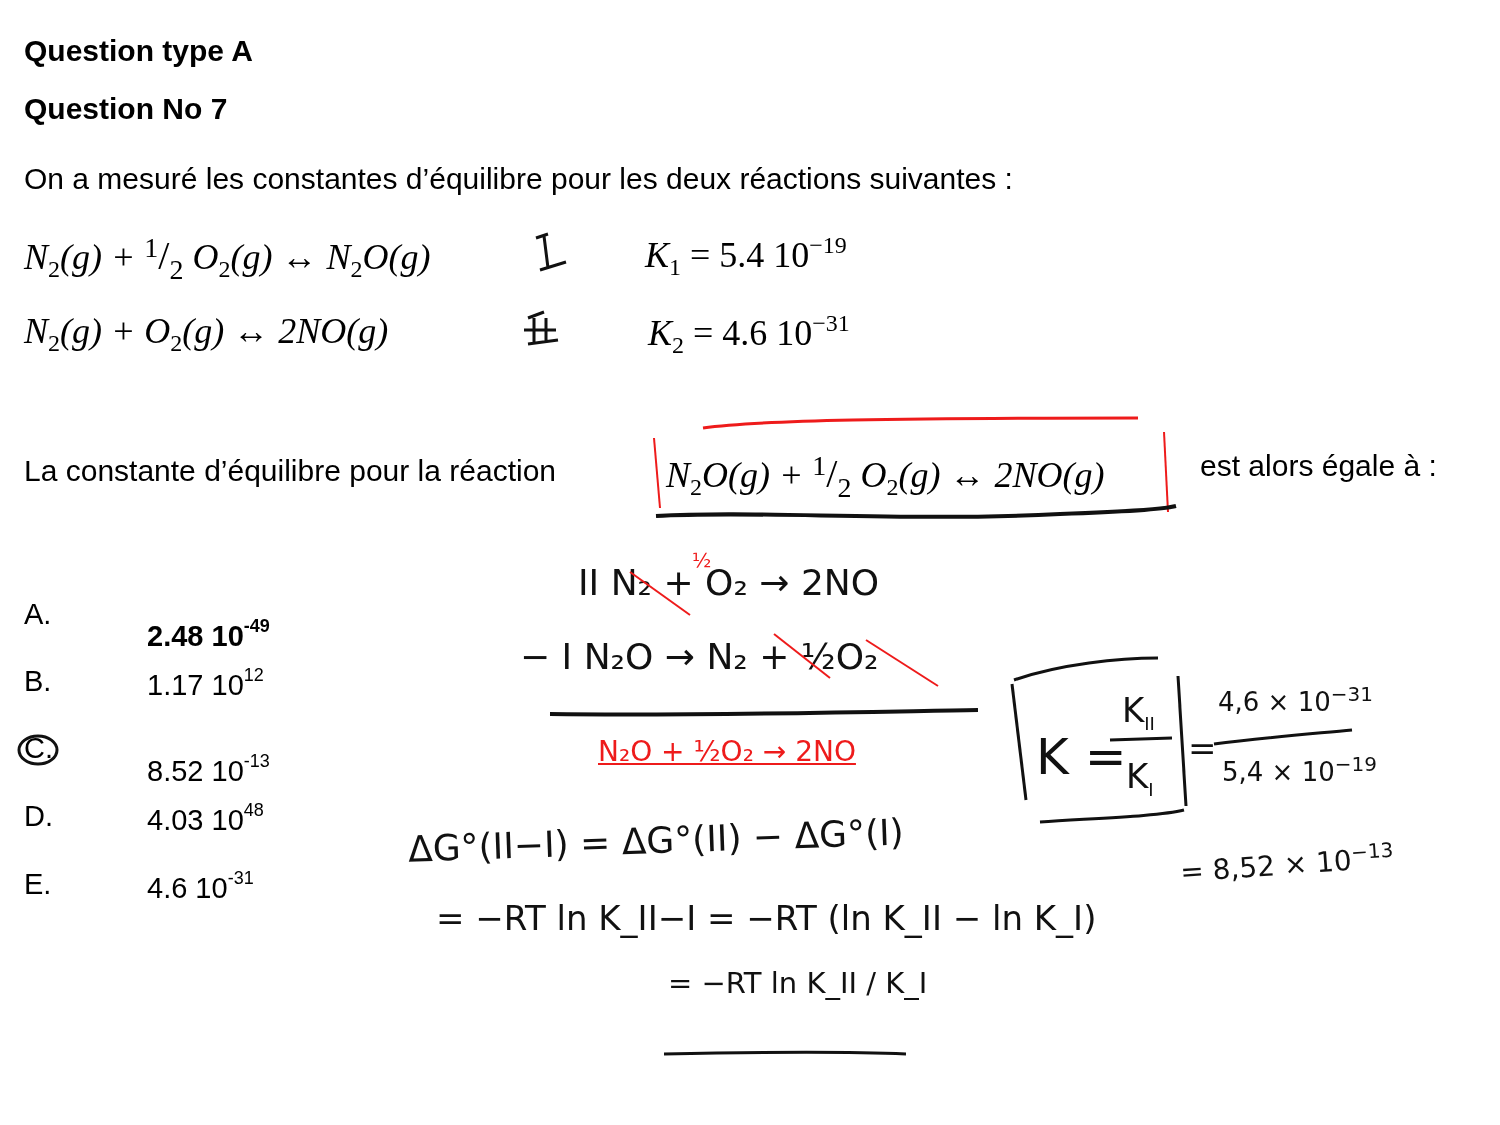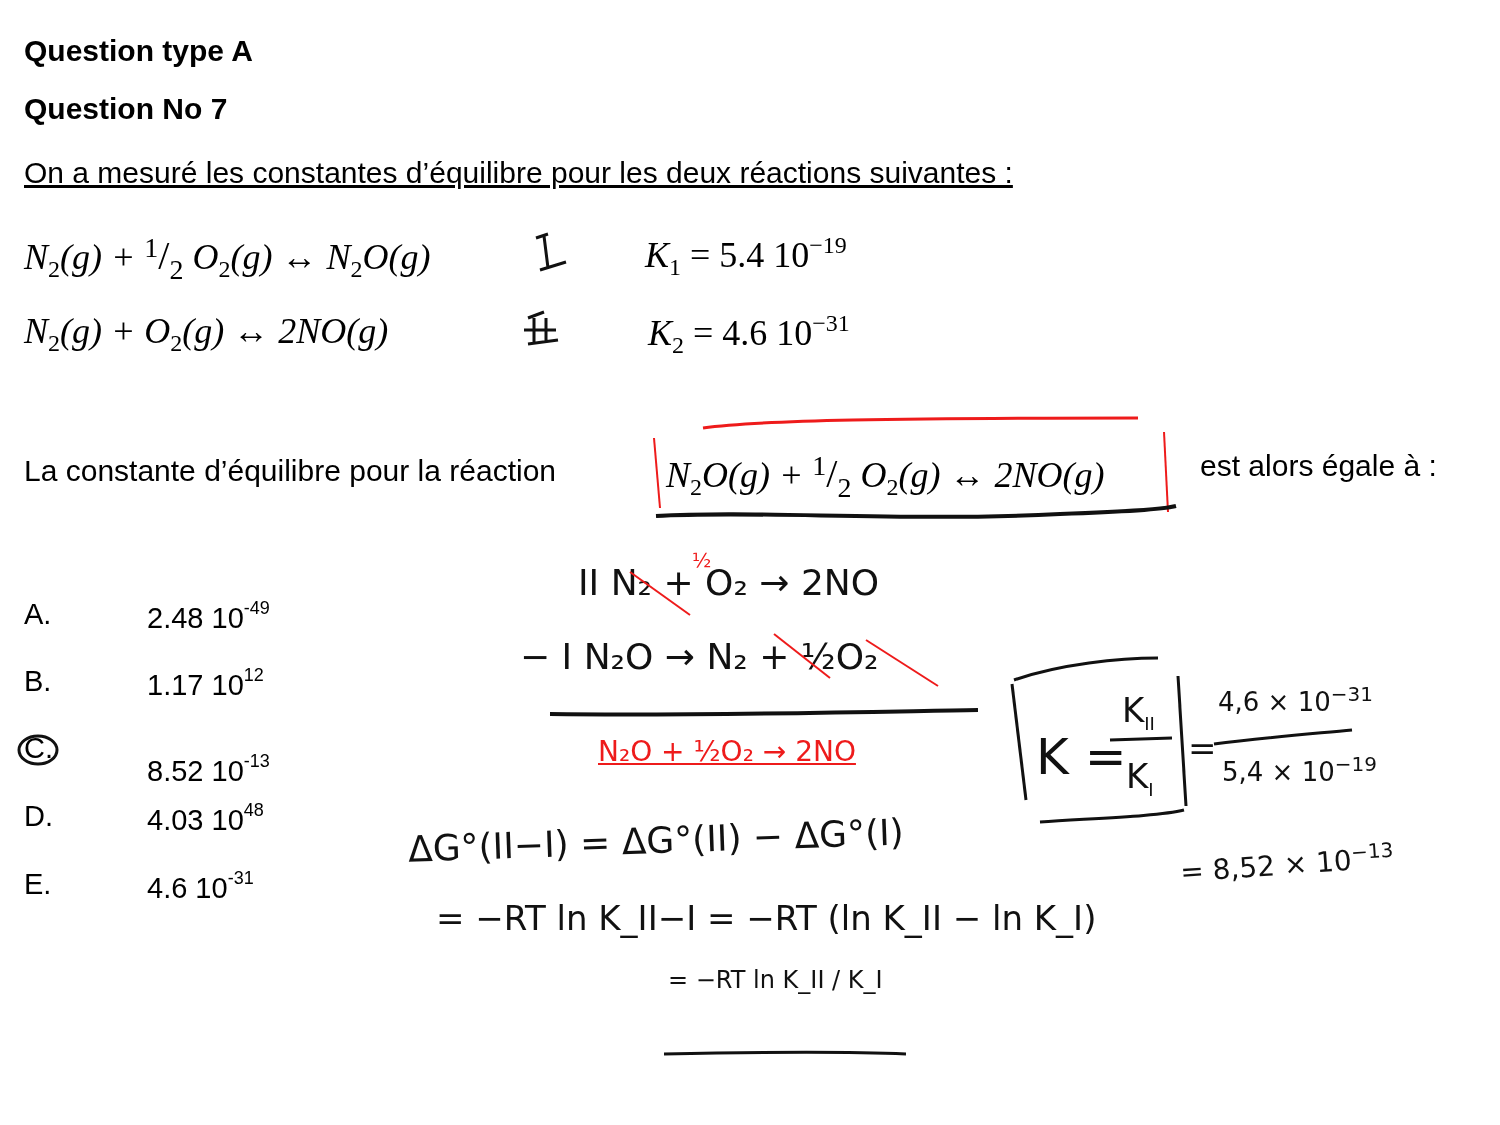--- a/index.html
+++ b/index.html
@@ -19,21 +19,21 @@
   .option-value sup { font-size: 18px; vertical-align: 14px; }
   .hand { font-family: "DejaVu Sans", sans-serif; color: #111; }
   .hand-red { color: #ee1b1b; }
   svg.overlay { position: absolute; left: 0; top: 0; width: 1500px; height: 1125px; pointer-events: none; }
 </style>
 </head>
 <body>
 
 <div class="abs heading" style="top:34px;">Question type A</div>
 <div class="abs heading" style="top:92px;">Question No 7</div>
-<div class="abs text" style="left:24px; top:156px;text-decoration:underline;">On a mesuré les constantes d’équilibre pour les deux réactions suivantes :</div>
+<div class="abs text" style="left:24px; top:162px;">On a mesuré les constantes d’équilibre pour les deux réactions suivantes :</div>
 
 <div class="abs math" style="left:24px; top:232px;">
   <span>N</span><sub>2</sub><span>(g) + </span><span class="frac-num">1</span><span class="frac-slash">/</span><span class="frac-den">2</span>
   <span>O</span><sub>2</sub><span>(g) ↔ </span><span>N</span><sub>2</sub><span>O(g)</span>
 </div>
 <div class="abs math" style="left:645px; top:232px;">
   <span>K</span><sub>1</sub>
   <span class="up">= 5.4 10</span><sup>−19</sup>
 </div>
 
@@ -47,21 +47,21 @@
 
 <div class="abs text" style="left:24px; top:454px;">La constante d’équilibre pour la réaction</div>
 <div class="abs math" style="left:666px; top:450px;">
   <span>N</span><sub>2</sub><span>O(g) + </span><span class="frac-num">1</span><span class="frac-slash">/</span><span class="frac-den">2</span>
   <span>O</span><sub>2</sub><span>(g) ↔ 2NO(g)</span>
 </div>
 <div class="abs text" style="left:1200px; top:449px;">est alors égale à :</div>
 
 <div>
   <div class="abs option-letter" style="top:598px;">A.</div>
-  <div class="abs option-value" style="top:598px;"><span>2.48 10</span><sup>-49</sup></div>
+  <div class="abs option-value" style="top:616px;font-weight:bold;"><span>2.48 10</span><sup>-49</sup></div>
 
   <div class="abs option-letter" style="top:665px;">B.</div>
   <div class="abs option-value" style="top:665px;"><span>1.17 10</span><sup>12</sup></div>
 
   <div class="abs option-letter" style="top:732px;">C.</div>
   <div class="abs option-value" style="top:732px;margin-top:19px;"><span>8.52 10</span><sup>-13</sup></div>
 
   <div class="abs option-letter" style="top:800px;">D.</div>
   <div class="abs option-value" style="top:800px;"><span>4.03 10</span><sup>48</sup></div>
 
@@ -77,21 +77,21 @@
 <div class="abs hand" style="left:1036px; top:728px; font-size:50px;">K =</div>
 <div class="abs hand" style="left:1122px; top:690px; font-size:34px;"><span>K</span><sub style="font-size:18px;margin-top:44px;">II</sub></div>
 <div class="abs hand" style="left:1126px; top:756px; font-size:34px;"><span>K</span><sub style="font-size:18px;">I</sub></div>
 <div class="abs hand" style="left:1188px; top:728px; font-size:34px;">=</div>
 <div class="abs hand" style="left:1218px; top:682px; font-size:26px;"><span>4,6 × 10</span><sup style="font-size:20px;">−31</sup></div>
 <div class="abs hand" style="left:1222px; top:752px; font-size:26px;"><span>5,4 × 10</span><sup style="font-size:20px;">−19</sup></div>
 <div class="abs hand" style="left:1180px; top:845px; font-size:28px; transform:rotate(-4deg);"><span>= 8,52 × 10</span><sup style="font-size:20px;">−13</sup></div>
 
 <div class="abs hand" style="left:408px; top:820px; font-size:36px; transform:rotate(-2deg);">ΔG°(II−I) = ΔG°(II) − ΔG°(I)</div>
 <div class="abs hand" style="left:436px; top:898px; font-size:34px;">= −RT ln K_II−I = −RT (ln K_II − ln K_I)</div>
-<div class="abs hand" style="left:668px; top:966px; font-size:24px;">= −RT ln K_II / K_I</div>
+<div class="abs hand" style="left:668px; top:966px; font-size:29px;">= −RT ln K_II / K_I</div>
 
 <svg class="overlay" viewBox="0 0 1500 1125">
 
   <path d="M703 428 C 760 420, 900 418, 1138 418" stroke="#ee1b1b" stroke-width="3" fill="none"></path>
 
   <path d="M654 438 L 660 508" stroke="#ee1b1b" stroke-width="2" fill="none"></path>
   <path d="M1164 432 L 1168 512" stroke="#ee1b1b" stroke-width="2" fill="none"></path>
 
   <path d="M656 516 C 760 510, 900 522, 1060 514 C 1120 512, 1160 510, 1176 506" stroke="#111" stroke-width="4" fill="none"></path>
 

